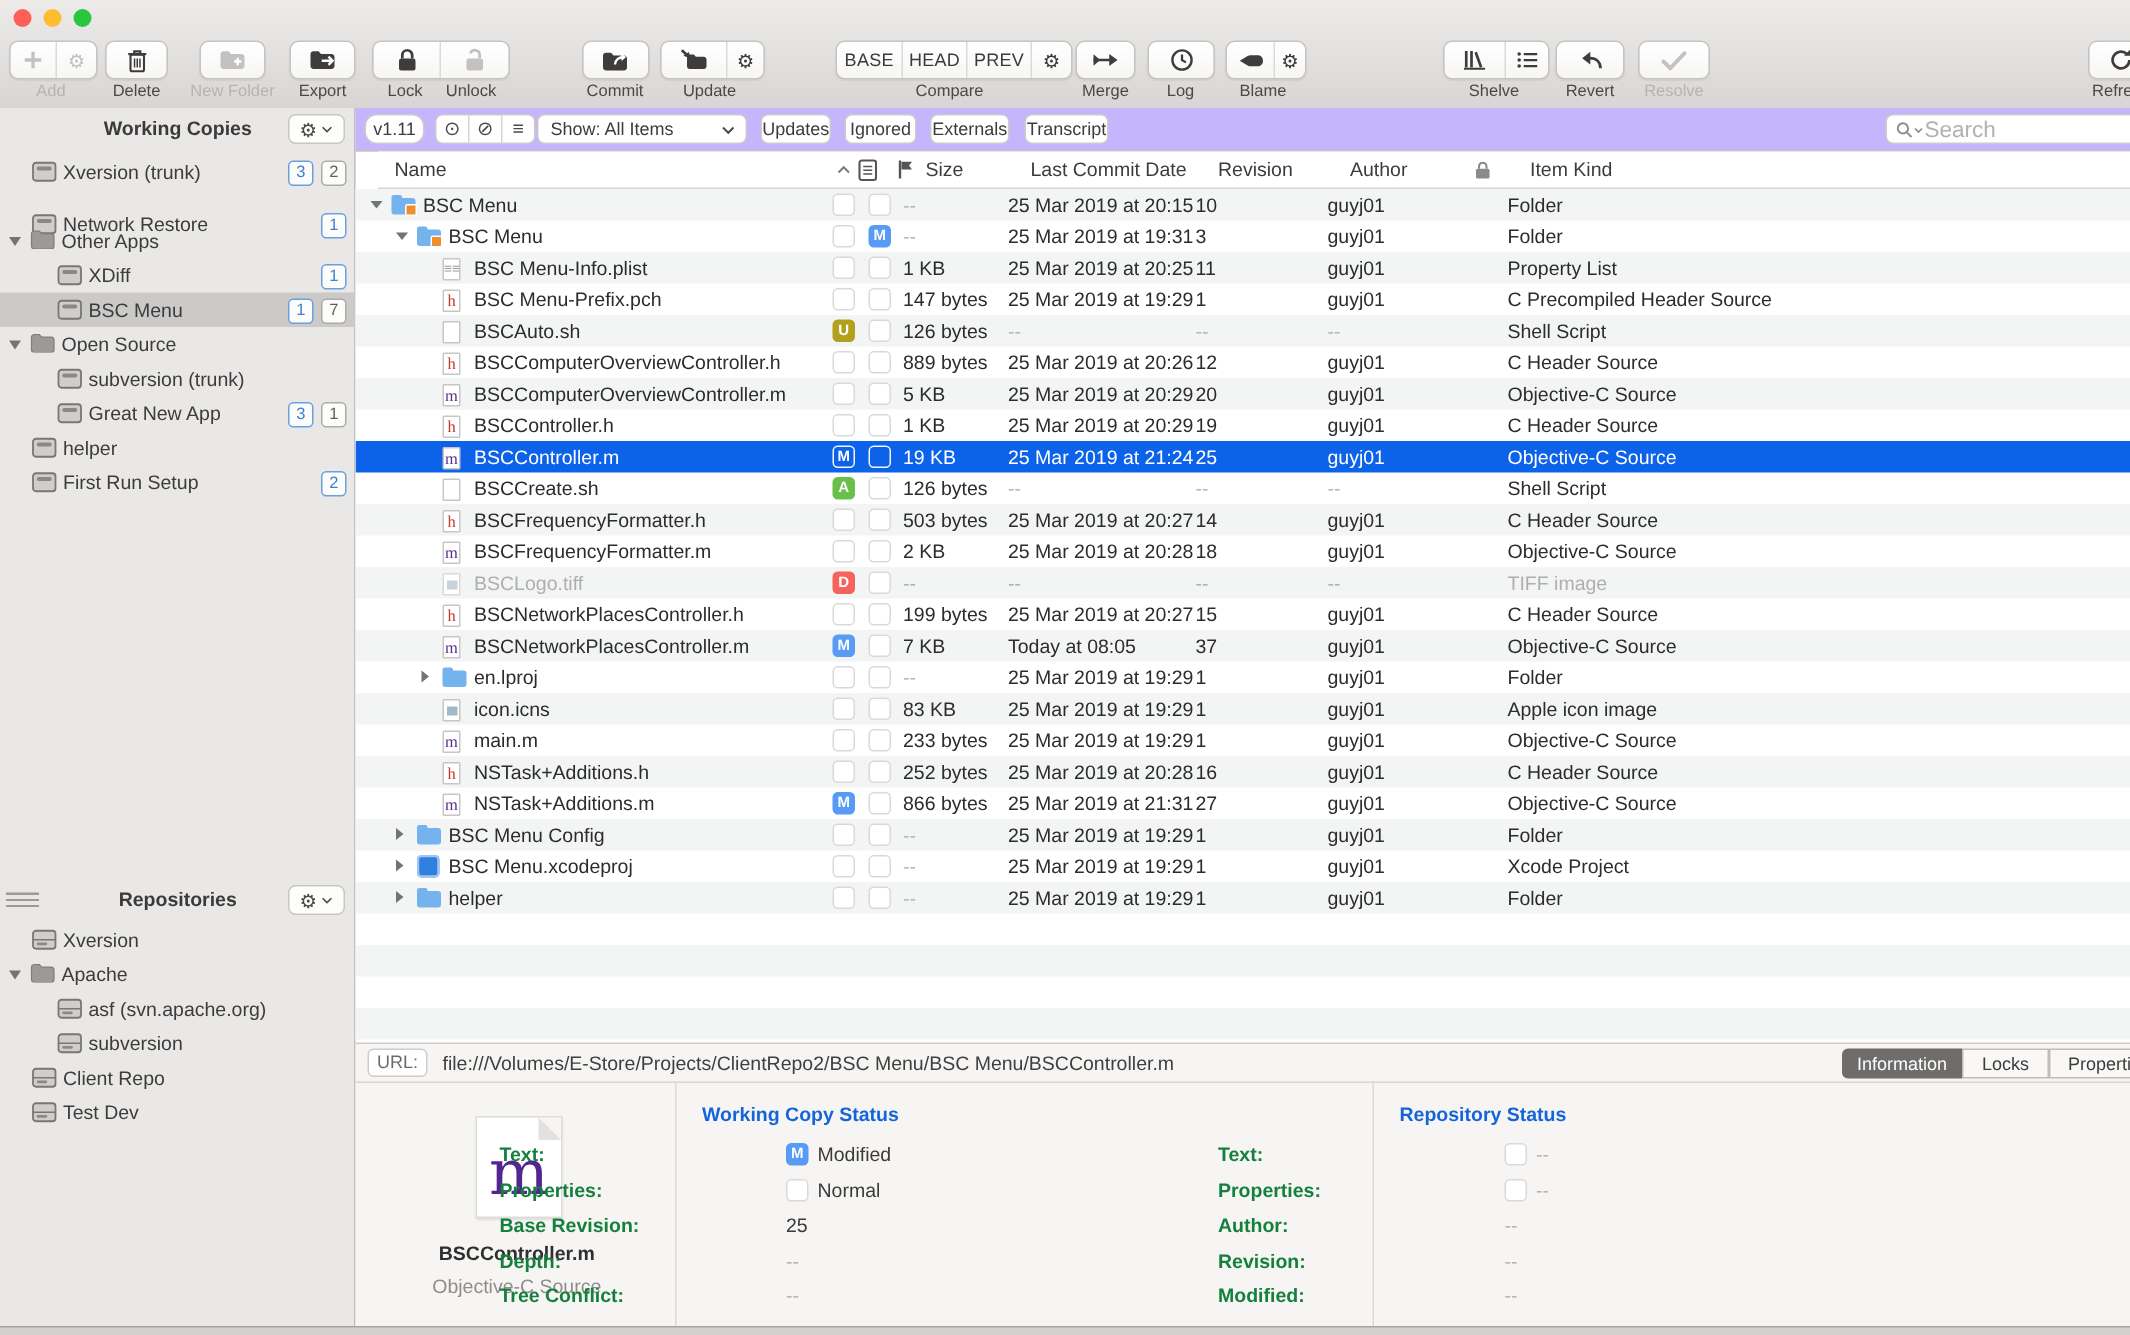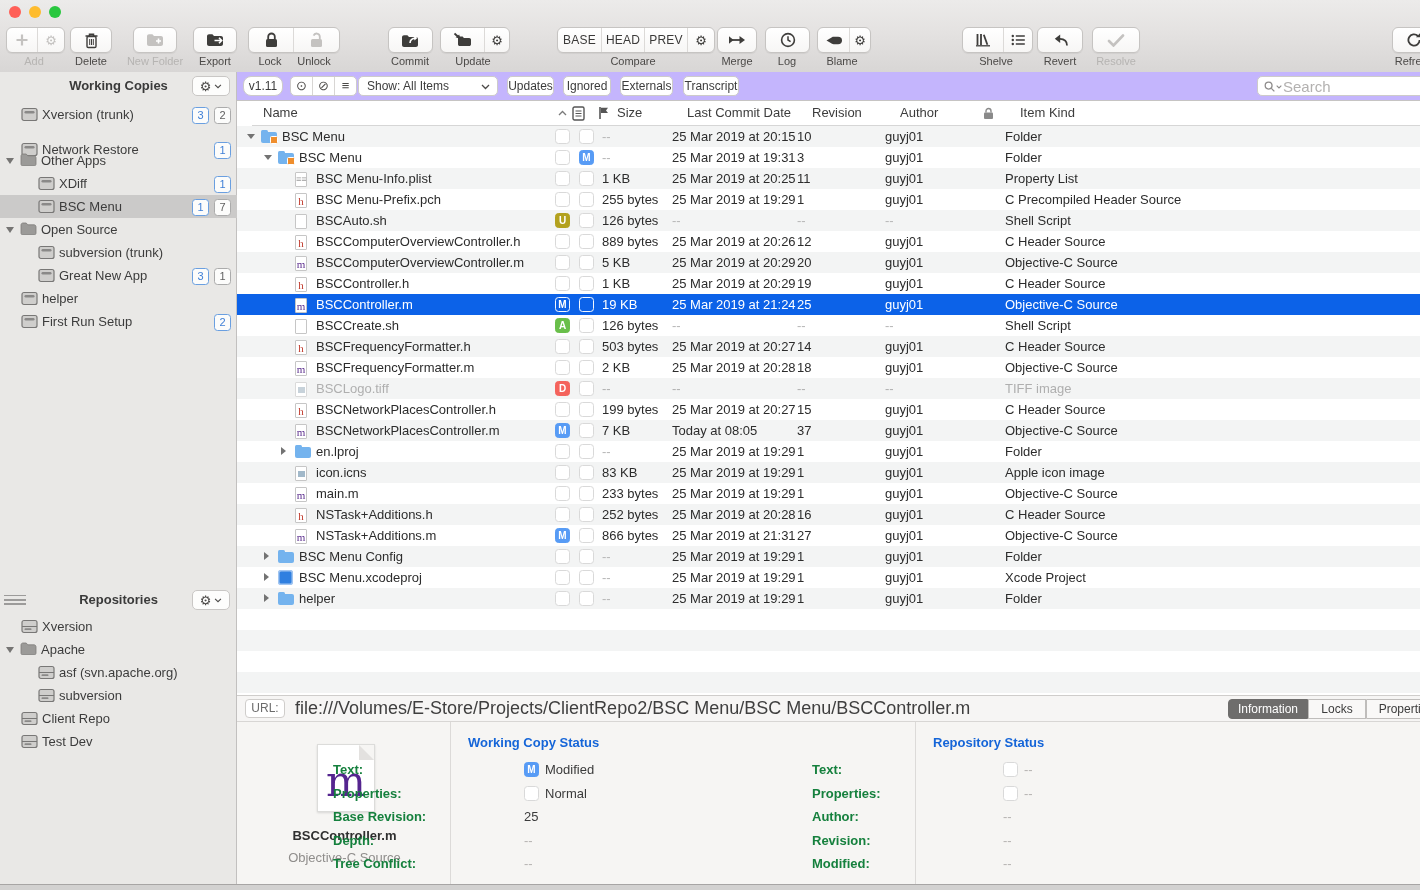--- a/index.html
+++ b/index.html
@@ -119,21 +119,21 @@
   .fdoc.img::after{content:"";display:block;width:7px;height:6px;margin:3.5px auto 0;background:#a2b9ca;}
   .fdoc.dimico{border-color:#dadada;}
   .fdoc.dimico::after{background:#c7d2da;}
 
   
   #urlbar{position:absolute;left:237px;top:695px;width:1183px;height:27px;
     background:#f6f5f4;border-top:1px solid #cfcdcb;border-bottom:1px solid #d8d6d4;box-sizing:border-box;}
   #urlpill{position:absolute;left:8px;top:3px;width:40px;height:19px;background:#fff;
     border:1px solid #cfcdcb;border-radius:4px;font-size:12px;color:#6b6b6b;
     text-align:center;line-height:17px;box-sizing:border-box;}
-  #urltext{position:absolute;left:58px;top:0;line-height:25px;font-size:18px;color:#3f3f3f;white-space:nowrap;text-align:center;}
+  #urltext{position:absolute;left:58px;top:0;line-height:25px;font-size:13px;color:#3f3f3f;white-space:nowrap;text-align:center;}
   .tabseg{position:absolute;top:3px;height:20px;box-sizing:border-box;border:1px solid #bfbdbb;
     background:#f9f8f7;font-size:12px;color:#3c3c3c;text-align:center;line-height:18px;}
   .tabseg.on{background:#6e6d6c;border-color:#6e6d6c;color:#fff;}
 
   
   #infopanel{position:absolute;left:237px;top:722px;width:1183px;height:162px;background:#f6f5f3;}
   .vdiv{position:absolute;top:0;width:1px;height:162px;background:#dcdad8;}
   #bigdoc{position:absolute;left:80px;top:22px;width:56px;height:66px;background:#fff;
     border:1px solid #dcdcda;box-shadow:0 1px 2px rgba(0,0,0,.12);}
   #bigdoc .fold{position:absolute;right:0;top:0;width:0;height:0;
@@ -624,21 +624,21 @@
         <span class="cell c-author">guyj01</span>
         <span class="cell c-kind">Property List</span>
       </div>
       <div class="trow">
         <span class="ico" style="left:58px">
           <span class="fdoc letter-h">h</span>
         </span>
         <span class="c-name" style="left:79px">BSC Menu-Prefix.pch</span>
         <span class="bx bx1 "></span>
         <span class="bx bx2 "></span>
-        <span class="cell c-size">255 bytes</span>
+        <span class="cell c-size">147 bytes</span>
         <span class="cell c-date">25 Mar 2019 at 19:29</span>
         <span class="cell c-rev">1</span>
         <span class="cell c-author">guyj01</span>
         <span class="cell c-kind">C Precompiled Header Source</span>
       </div>
       <div class="trow">
         <span class="ico" style="left:58px">
           <span class="fdoc"></span>
         </span>
         <span class="c-name" style="left:79px">BSCAuto.sh</span>

